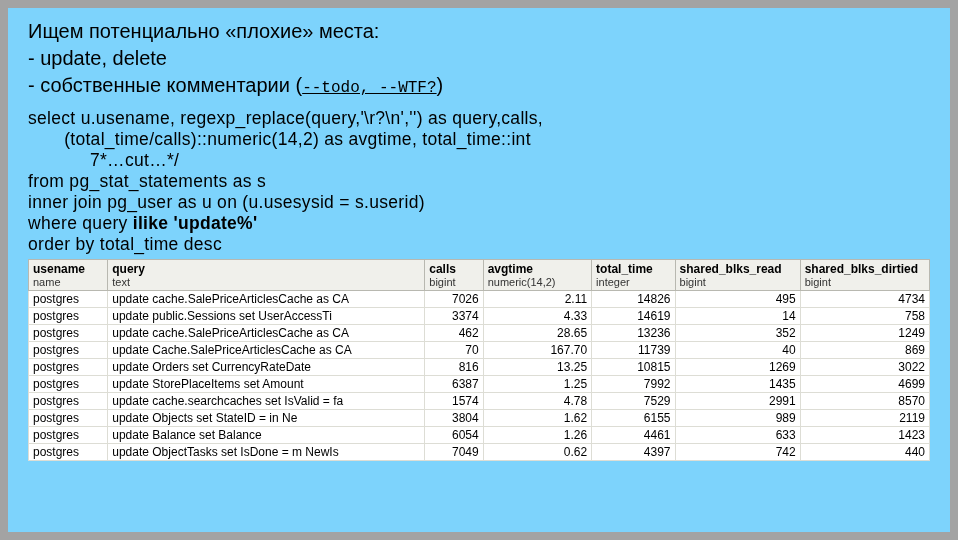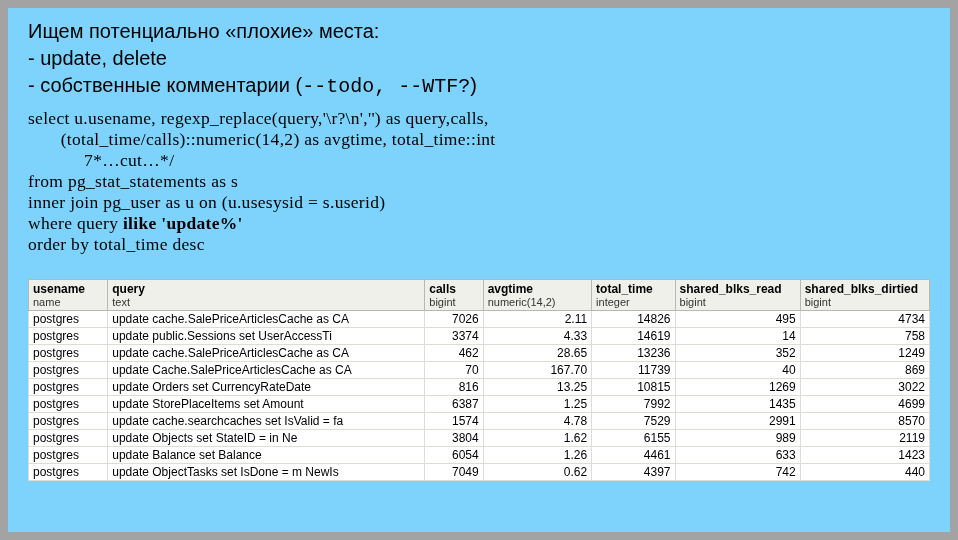--- a/index.html
+++ b/index.html
@@ -17,27 +17,27 @@
     padding: 10px 20px 0 20px;
     overflow: hidden;
     position: relative;
     background: #7dd3fc;
   }
   .heading-block {
     font-size: 20px;
     line-height: 1.35;
     margin-bottom: 8px;
   }
-  .heading-block .mono { font-family: 'Courier New', monospace; font-size: 20px; }
+  .heading-block .mono { font-family: 'Courier New', monospace; font-size: 16px; text-decoration: underline; }
   .sql-block {
-    font-family: Liberation Serif, serif;
+    font-family: Liberation Sans, sans-serif;
     font-size: 17.5px;
     line-height: 1.2;
     white-space: pre;
-    margin-bottom: 24px;
+    margin-bottom: 4px;
     letter-spacing: 0.3px;
   }
   .sql-block .bold { font-weight: bold; }
   table.results {
     border-collapse: collapse;
     width: 100%;
     font-family: Tahoma, Verdana, Arial, sans-serif;
     font-size: 12px;
     table-layout: fixed;
   }

